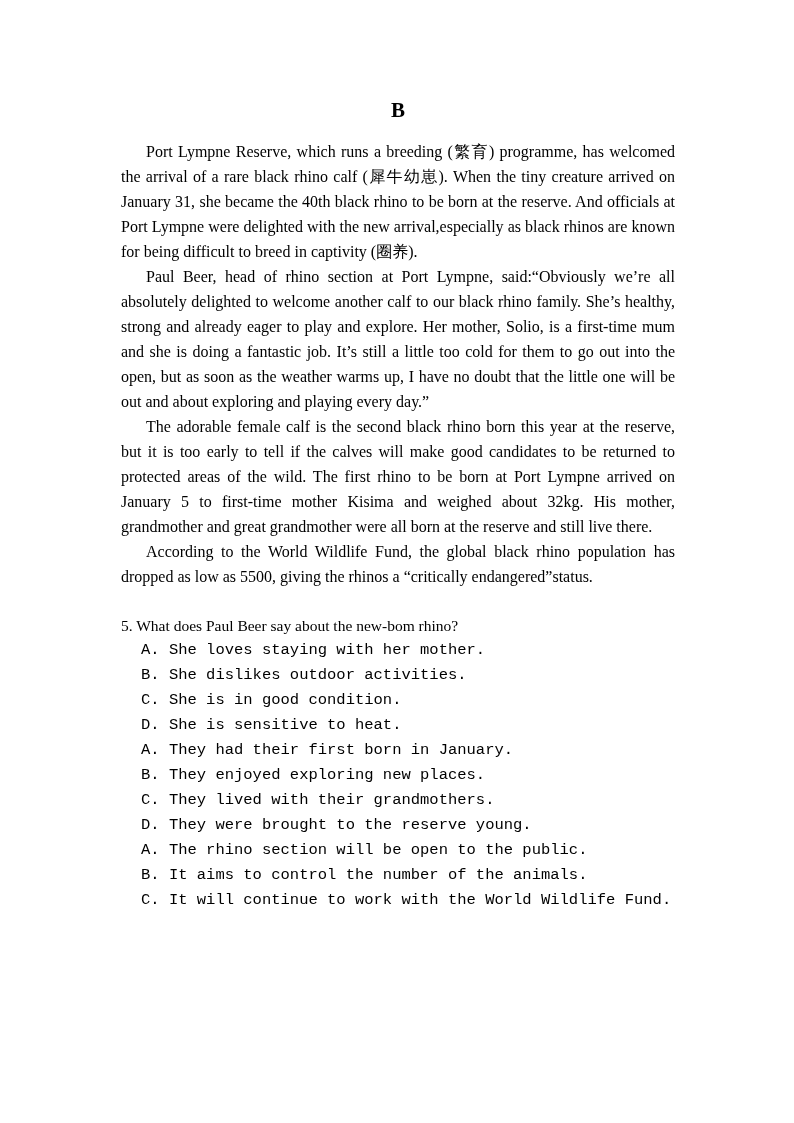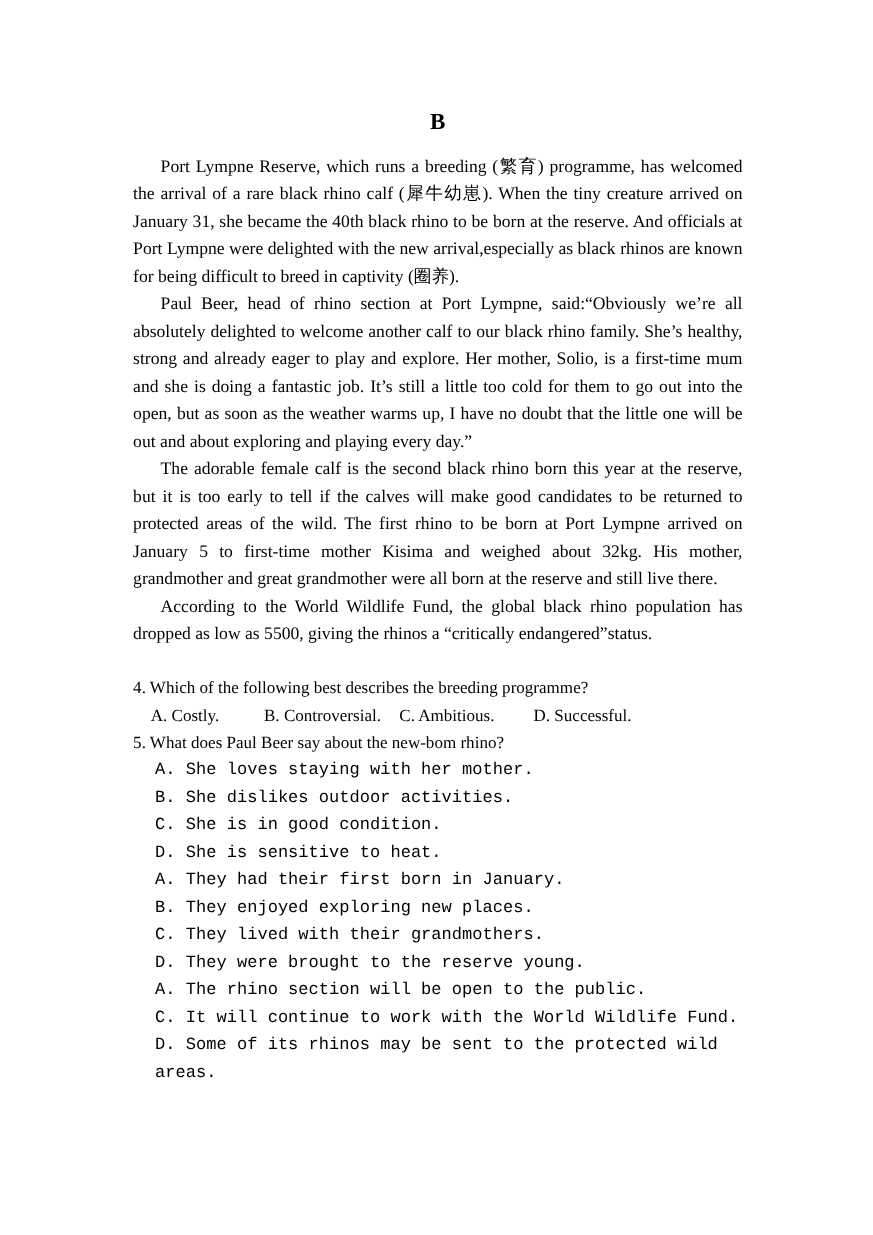--- a/index.html
+++ b/index.html
@@ -76,46 +76,37 @@
 
     <div class="passage">
       <p class="first">Port Lympne Reserve, which runs a breeding (繁育) programme, has welcomed the arrival of a rare black rhino calf (犀牛幼崽). When the tiny creature arrived on January 31, she became the 40th black rhino to be born at the reserve. And officials at Port Lympne were delighted with the new arrival,especially as black rhinos are known for being difficult to breed in captivity (圈养).</p>
       <p>Paul Beer, head of rhino section at Port Lympne, said:“Obviously we’re all absolutely delighted to welcome another calf to our black rhino family. She’s healthy, strong and already eager to play and explore. Her mother, Solio, is a first-time mum and she is doing a fantastic job. It’s still a little too cold for them to go out into the open, but as soon as the weather warms up, I have no doubt that the little one will be out and about exploring and playing every day.”</p>
       <p>The adorable female calf is the second black rhino born this year at the reserve, but it is too early to tell if the calves will make good candidates to be returned to protected areas of the wild. The first rhino to be born at Port Lympne arrived on January 5 to first-time mother Kisima and weighed about 32kg. His mother, grandmother and great grandmother were all born at the reserve and still live there.</p>
       <p>According to the World Wildlife Fund, the global black rhino population has dropped as low as 5500, giving the rhinos a “critically endangered”status.</p>
     </div>
 
     <div class="questions">
 
-      <div class="question">
-        <div class="q-text">4. Which of the following best describes the breeding programme?</div>
-        <div class="opt-row">
-          <span class="opt pos-a">A. Costly.</span>
-          <span class="opt pos-b">B. Controversial.</span>
-          <span class="opt pos-c">C. Ambitious.</span>
-          <span class="opt pos-d">D. Successful.</span>
-        </div>
-      </div>
 
       <div class="question">
         <div class="q-text">5. What does Paul Beer say about the new-bom rhino?</div>
         <div class="opt-line">A. She loves staying with her mother.</div>
         <div class="opt-line">B. She dislikes outdoor activities.</div>
         <div class="opt-line">C. She is in good condition.</div>
         <div class="opt-line">D. She is sensitive to heat.</div>
       </div>
 
       <div class="question">
         <div class="opt-line">A. They had their first born in January.</div>
         <div class="opt-line">B. They enjoyed exploring new places.</div>
         <div class="opt-line">C. They lived with their grandmothers.</div>
         <div class="opt-line">D. They were brought to the reserve young.</div>
       </div>
 
       <div class="question">
         <div class="opt-line">A. The rhino section will be open to the public.</div>
+        <div class="opt-line">B. It aims to control the number of the animals.</div>
         <div class="opt-line">C. It will continue to work with the World Wildlife Fund.</div>
-        <div class="opt-line">D. Some of its rhinos may be sent to the protected wild areas.</div>
       </div>
 
     </div>
   </div>
 </div>
 
 </body></html>

